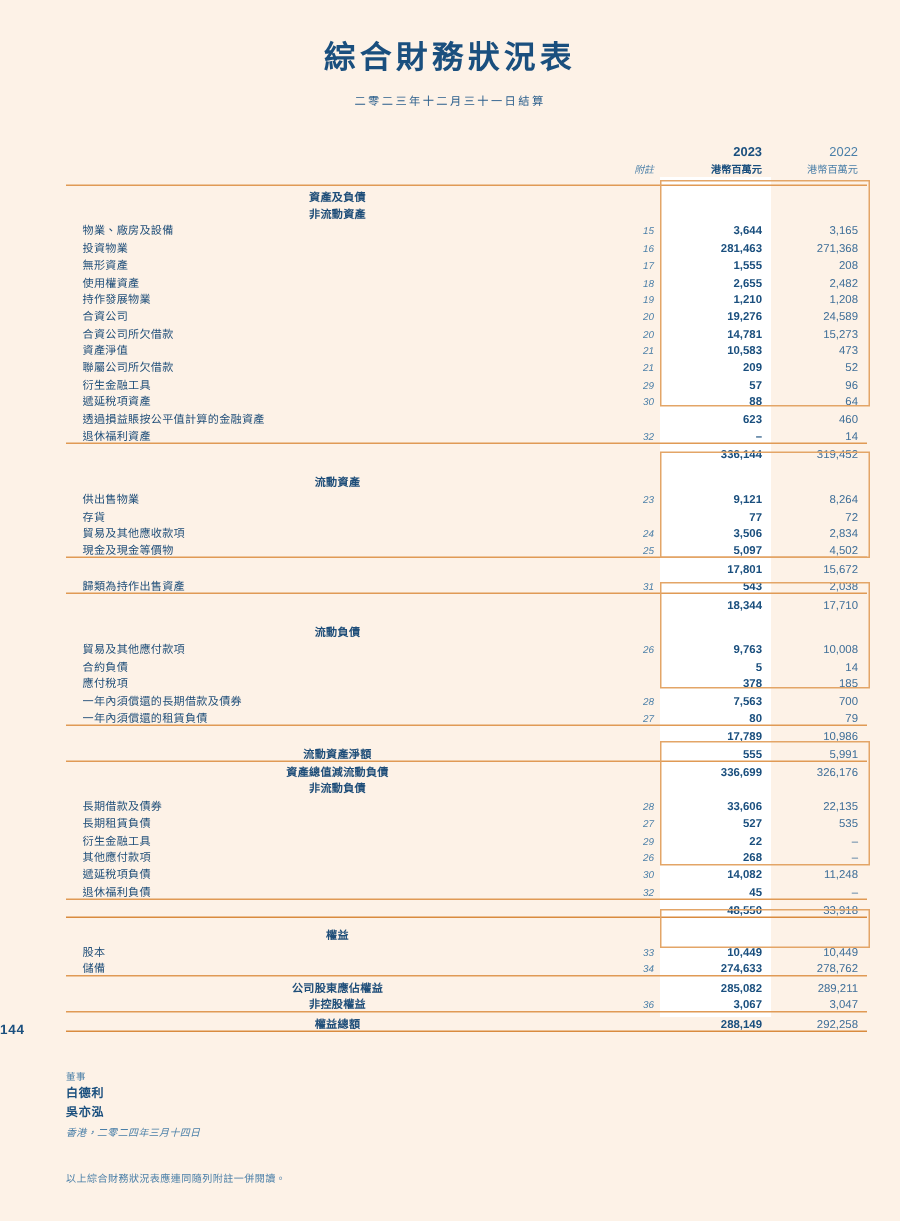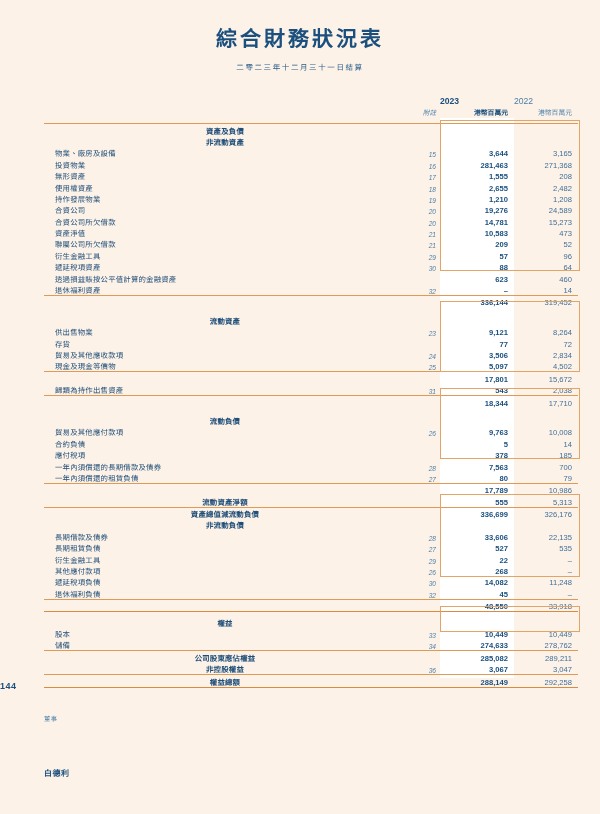--- a/index.html
+++ b/index.html
@@ -62,20 +62,21 @@
   table.fin col.c-y1    { width: 74px; }
   table.fin col.c-y2    { width: 64px; }
 
   td, th {
     padding: 0;
     vertical-align: bottom;
   }
 
   
   .hd-year {
+    text-align: right;
     font-size: 8.6px;
     font-weight: bold;
     padding-bottom: 1px;
     padding-right: 6px;
     color: #1a4f7e;
   }
   .hd-year.alt { font-weight: normal; color: #4a7fa8; }
   .hd-unit {
     text-align: right;
     font-size: 6.8px;
@@ -154,21 +155,20 @@
   .sig-role {
     font-size: 6.3px;
     color: #4a7fa8;
     letter-spacing: 0.4px;
   }
   .sig-name {
     font-weight: bold;
     font-size: 8px;
     color: #1a4f7e;
     letter-spacing: 0.5px;
-    margin-top: 45px;
   }
   .sig-date {
     font-size: 6.6px;
     font-style: italic;
     color: #4a7fa8;
     margin-top: 3px;
     letter-spacing: 0.3px;
   }
   .footnote {
     margin: 19px 0 0 44px;
@@ -427,21 +427,21 @@
           <td class="lbl"></td>
           <td class="note"></td>
           <td class="num">17,789</td>
           <td class="num prev">10,986</td>
         </tr>
 
         <tr class="row">
           <td class="lbl section">流動資產淨額</td>
           <td class="note"></td>
           <td class="num">555</td>
-          <td class="num prev">5,313</td>
+          <td class="num prev">5,991</td>
         </tr>
         <tr class="row rule-full">
           <td class="lbl section">資產總值減流動負債</td>
           <td class="note"></td>
           <td class="num">336,699</td>
           <td class="num prev">326,176</td>
         </tr>
 
         <tr class="row">
           <td class="lbl section">非流動負債</td>

